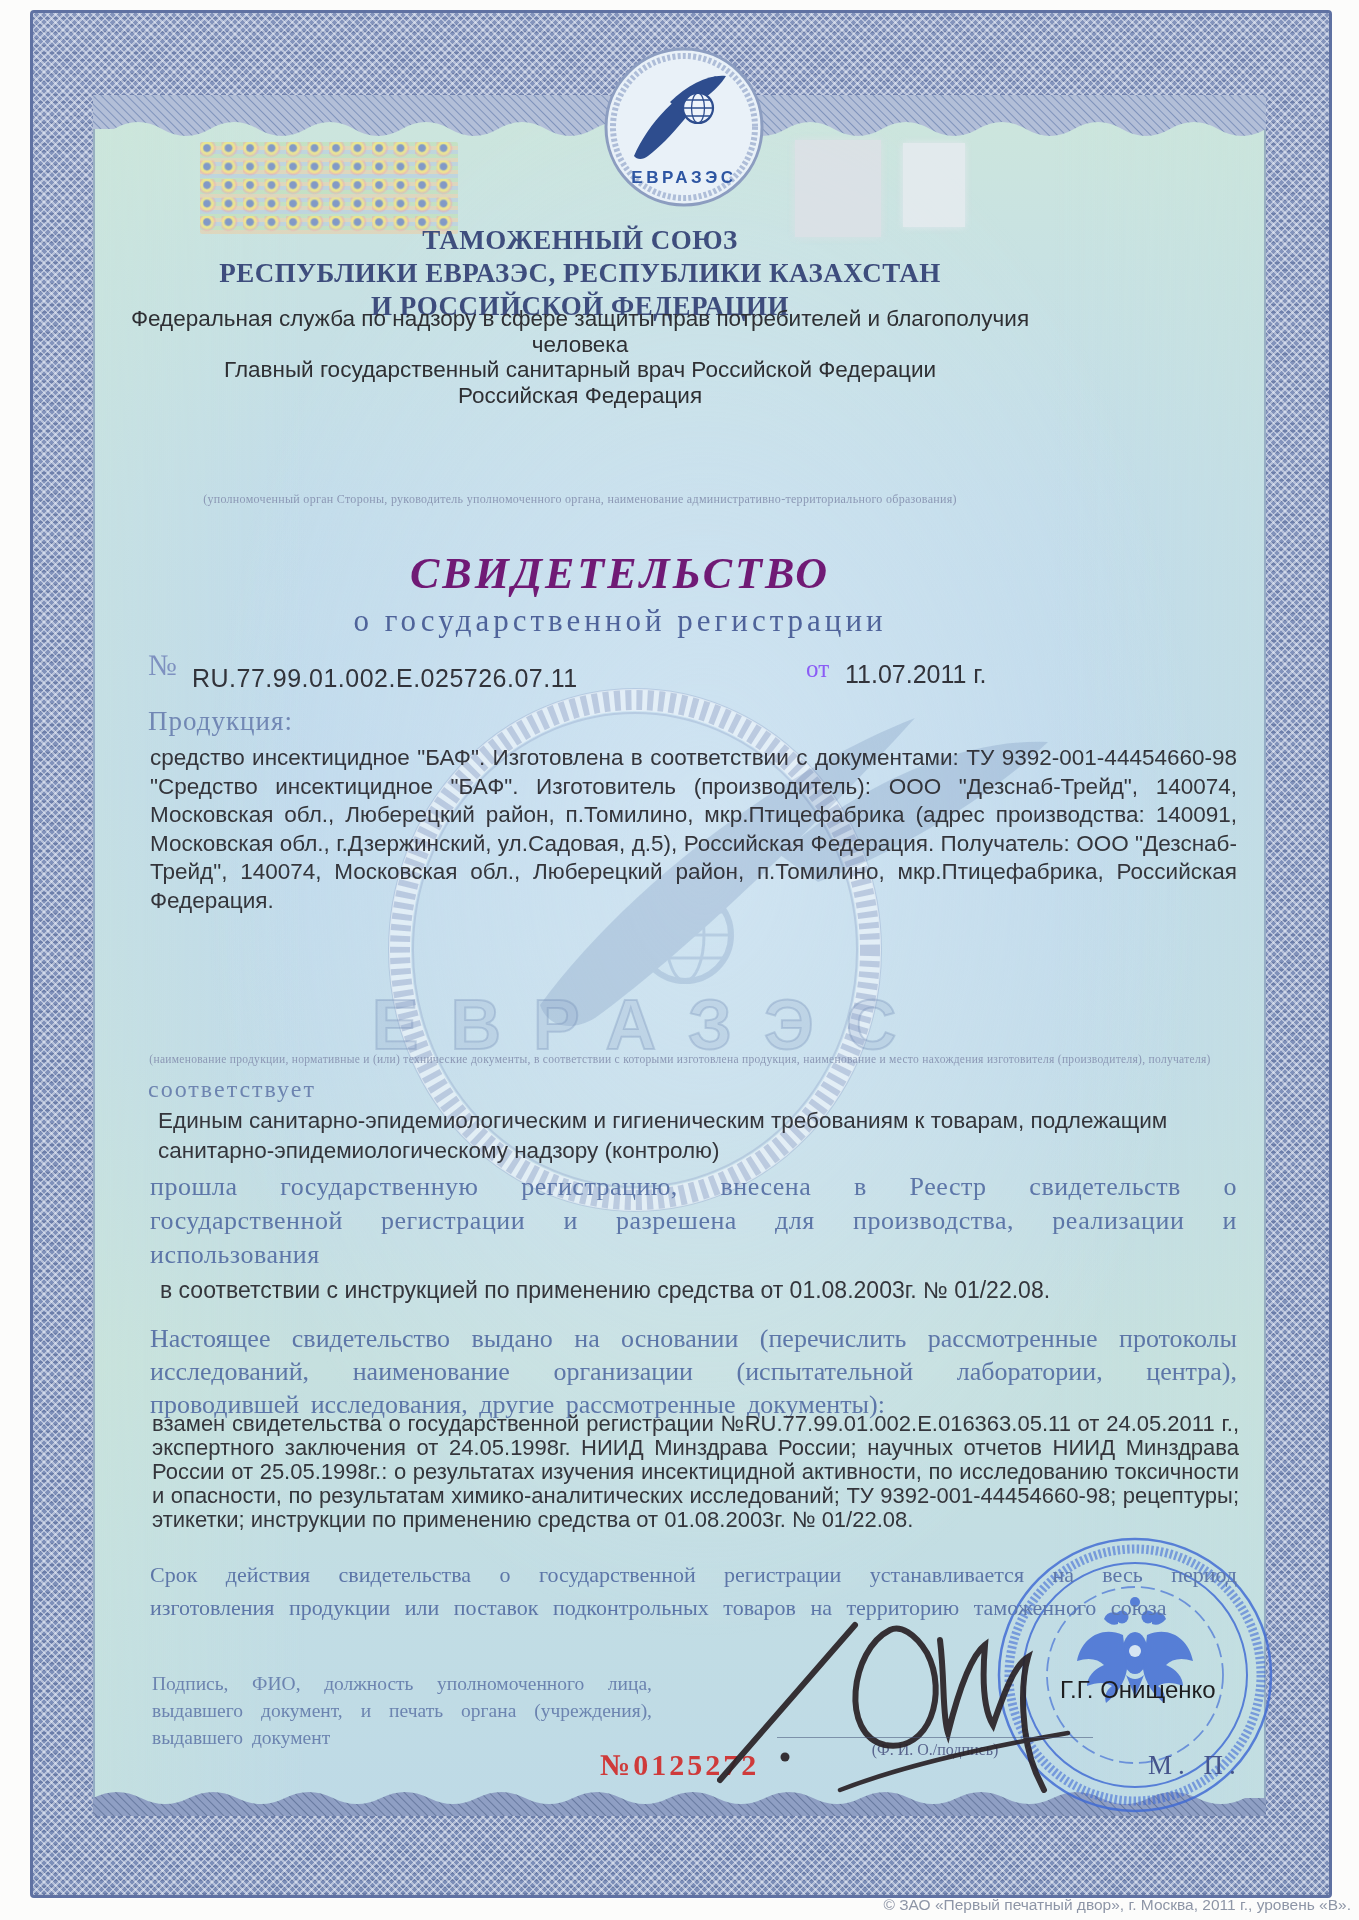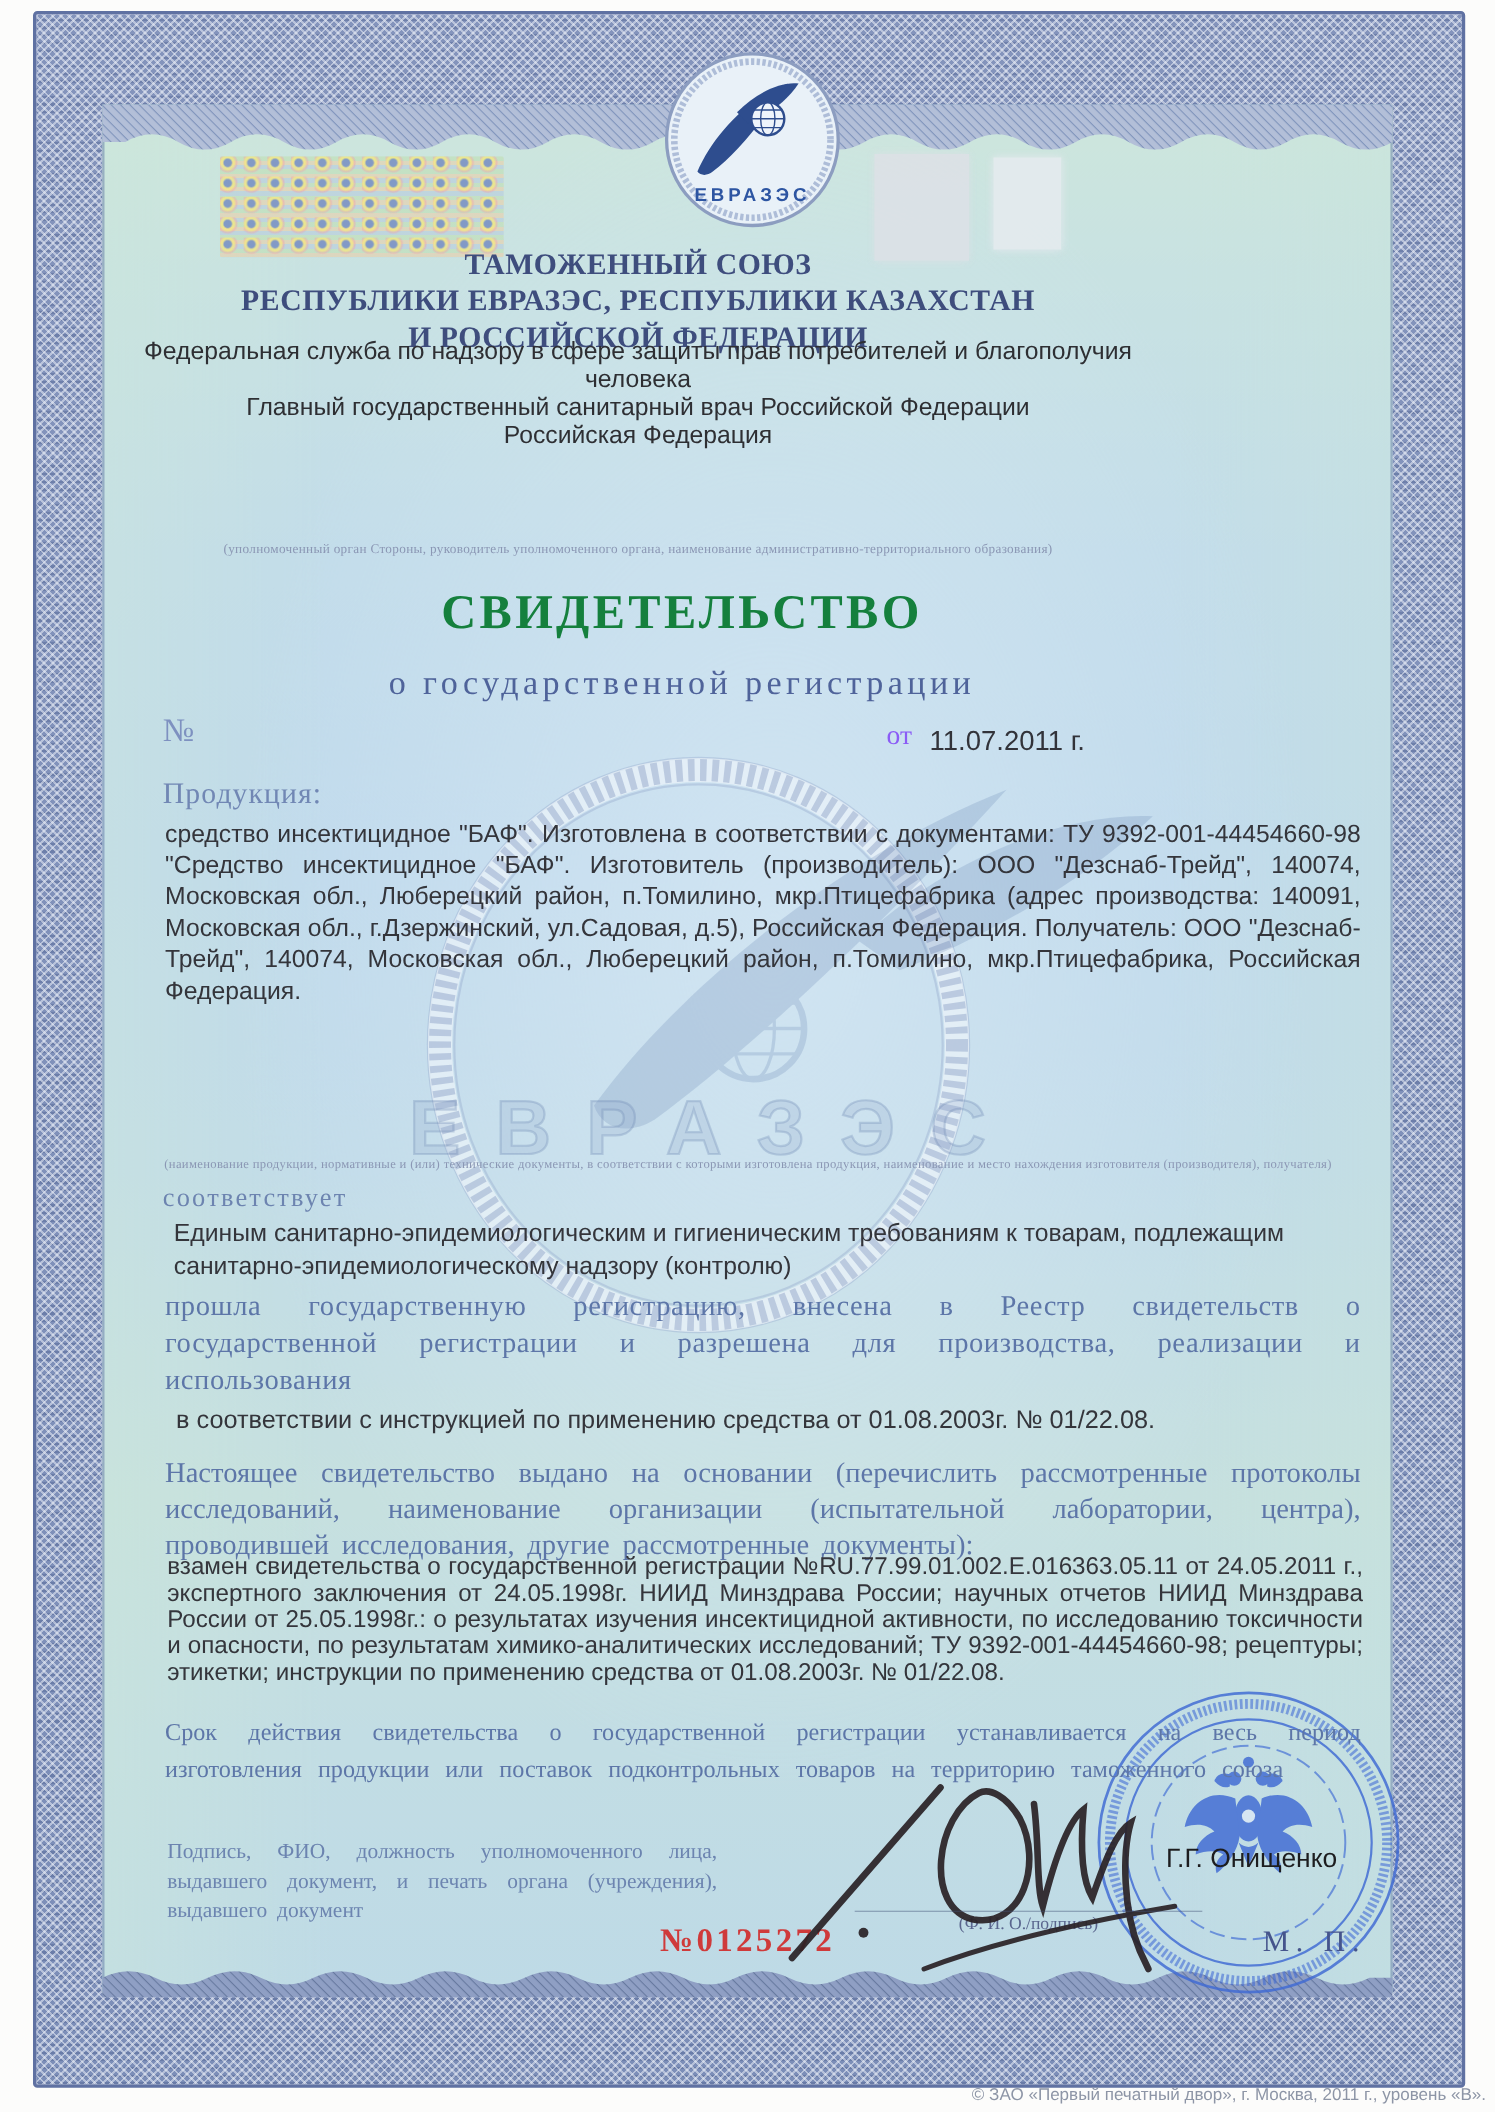--- a/index.html
+++ b/index.html
@@ -119,24 +119,25 @@
     <div class="union">РЕСПУБЛИКИ ЕВРАЗЭС, РЕСПУБЛИКИ КАЗАХСТАН</div>
     <div class="union">И РОССИЙСКОЙ ФЕДЕРАЦИИ</div>
   </div>
   <div class="abs content ctr" style="left:100px;top:306px;width:960px;">
     <div class="auth">Федеральная служба по надзору в сфере защиты прав потребителей и благополучия человека</div>
     <div class="auth">Главный государственный санитарный врач Российской Федерации</div>
     <div class="auth">Российская Федерация</div>
   </div>
   <div class="abs content ctr note" style="left:115px;top:492px;width:930px;">(уполномоченный орган Стороны, руководитель уполномоченного органа, наименование административно-территориального образования)</div>
 
-  <div class="abs content ctr" style="left:150px;top:531px;width:940px;font-family:'Liberation Serif','DejaVu Serif',serif;font-weight:bold;font-size:44px;letter-spacing:3px;color:#15803d;">СВИДЕТЕЛЬСТВО</div>
+  <div class="abs content ctr" style="left:150px;top:548px;width:940px;font-family:'Liberation Serif','DejaVu Serif',serif;font-weight:bold;font-size:44px;letter-spacing:3px;color:#701a75;font-style:italic;">СВИДЕТЕЛЬСТВО</div>
   <div class="abs content ctr" style="left:150px;top:603px;width:940px;font-family:'Liberation Serif','DejaVu Serif',serif;font-size:31px;letter-spacing:4px;color:#4f639a;">о государственной регистрации</div>
 
   <div class="abs content serifblue" style="left:148px;top:648px;font-size:30px;color:#7e91c0;">№</div>
+  <div class="abs content sansdark" style="left:192px;top:664px;font-size:25px;letter-spacing:.5px;">RU.77.99.01.002.Е.025726.07.11</div>
   <div class="abs content serifblue" style="left:806px;top:655px;font-size:25px;color:#8b5cf6;font-family:Liberation Serif, serif;">от</div>
   <div class="abs content sansdark" style="left:845px;top:660px;font-size:25px;">11.07.2011 г.</div>
 
   <div class="abs content serifblue" style="left:148px;top:706px;font-size:27px;letter-spacing:1px;color:#7187b4;">Продукция:</div>
   <div class="abs content body-sans just" style="left:150px;top:744px;width:1087px;">средство инсектицидное "БАФ". Изготовлена в соответствии с документами: ТУ 9392-001-44454660-98 "Средство инсектицидное "БАФ". Изготовитель (производитель): ООО "Дезснаб-Трейд", 140074, Московская обл., Люберецкий район, п.Томилино, мкр.Птицефабрика (адрес производства: 140091, Московская обл., г.Дзержинский, ул.Садовая, д.5), Российская Федерация.  Получатель: ООО "Дезснаб-Трейд", 140074, Московская обл., Люберецкий район, п.Томилино, мкр.Птицефабрика, Российская Федерация.</div>
 
   <div class="abs content ctr note" style="left:130px;top:1053px;width:1100px;font-size:11.5px;">(наименование продукции, нормативные и (или) технические документы, в соответствии с которыми изготовлена продукция, наименование и место нахождения изготовителя (производителя), получателя)</div>
 
   <div class="abs content serifblue" style="left:148px;top:1076px;font-size:24px;letter-spacing:2px;color:#6d84b0;">соответствует</div>
   <div class="abs content body-sans" style="left:158px;top:1106px;width:1080px;line-height:30px;">Единым санитарно-эпидемиологическим и гигиеническим требованиям к товарам, подлежащим санитарно-эпидемиологическому надзору (контролю)</div>

